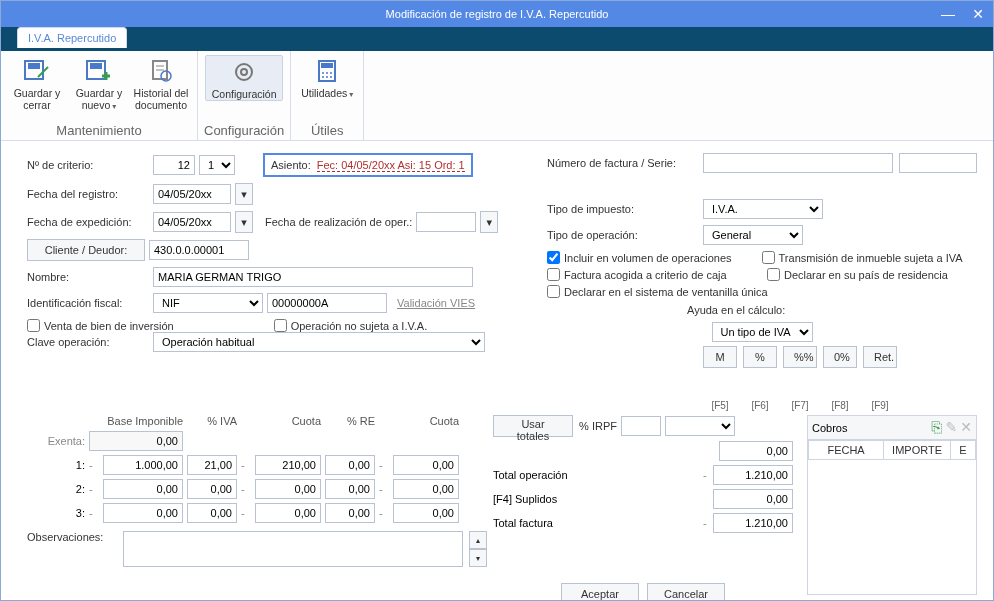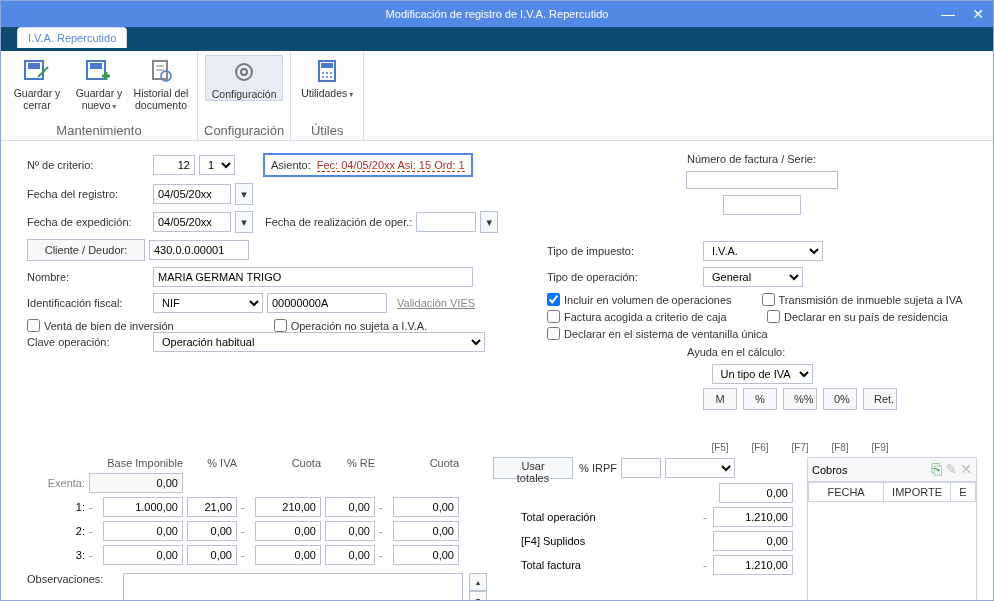--- a/index.html
+++ b/index.html
@@ -178,21 +178,21 @@
           <span>Operación no sujeta a I.V.A.</span>
         </label>
     </div>
     <div style="display:flex;align-items:center;gap:4px;margin-bottom:6px;">
       <span class="lbl" style="width:122px">Clave operación:</span>
       <select class="inp" style="width:332px"><option>Operación habitual</option></select>
     </div>
   </div>
 
   <div style="flex:1;">
-    <div style="display:flex;align-items:center;gap:6px;margin-bottom:26px;flex-direction:column;">
+    <div style="display:flex;align-items:center;gap:6px;margin-bottom:26px;">
       <span class="lbl" style="width:150px">Número de factura / Serie:</span>
       <input class="inp" style="flex: 1 1 0%;">
       <input class="inp" style="width: 78px;">
     </div>
     <div style="display:flex;align-items:center;gap:6px;margin-bottom:6px;">
       <span class="lbl" style="width:150px">Tipo de impuesto:</span>
       <select class="inp" style="width:120px"><option>I.V.A.</option></select>
     </div>
     <div style="display:flex;align-items:center;gap:6px;margin-bottom:6px;">
       <span class="lbl" style="width:150px">Tipo de operación:</span>
@@ -303,21 +303,21 @@
   <div style="flex:0 0 300px;">
     <div style="display:flex;align-items:center;gap:4px;">
       <button class="btn" style="width:80px">Usar totales</button>
       <span class="lbl" style="width:40px;text-align:right">% IRPF</span>
       <input class="inp" style="width: 40px;">
       <select class="inp" style="width:70px"><option></option></select>
     </div>
     <div style="display:flex;justify-content:flex-end;margin-top:4px;">
       <input class="inp num" style="width: 74px;" value="0,00">
     </div>
-    <div style="display:grid;grid-template-columns:1fr 10px 80px;row-gap:4px;margin-top:4px;align-items:center;margin-left:28px;">
+    <div style="display:grid;grid-template-columns:1fr 10px 80px;row-gap:4px;margin-top:4px;align-items:center;">
       <div class="rlb">Total operación</div>
       <span class="sep">-</span>
       <input class="inp num" value="1.210,00" style="">
       <div class="rlb">[F4] Suplidos</div>
       <span></span>
       <input class="inp num" value="0,00" style="">
       <div class="rlb">Total factura</div>
       <span class="sep">-</span>
       <input class="inp num" value="1.210,00" style="">
     </div>

